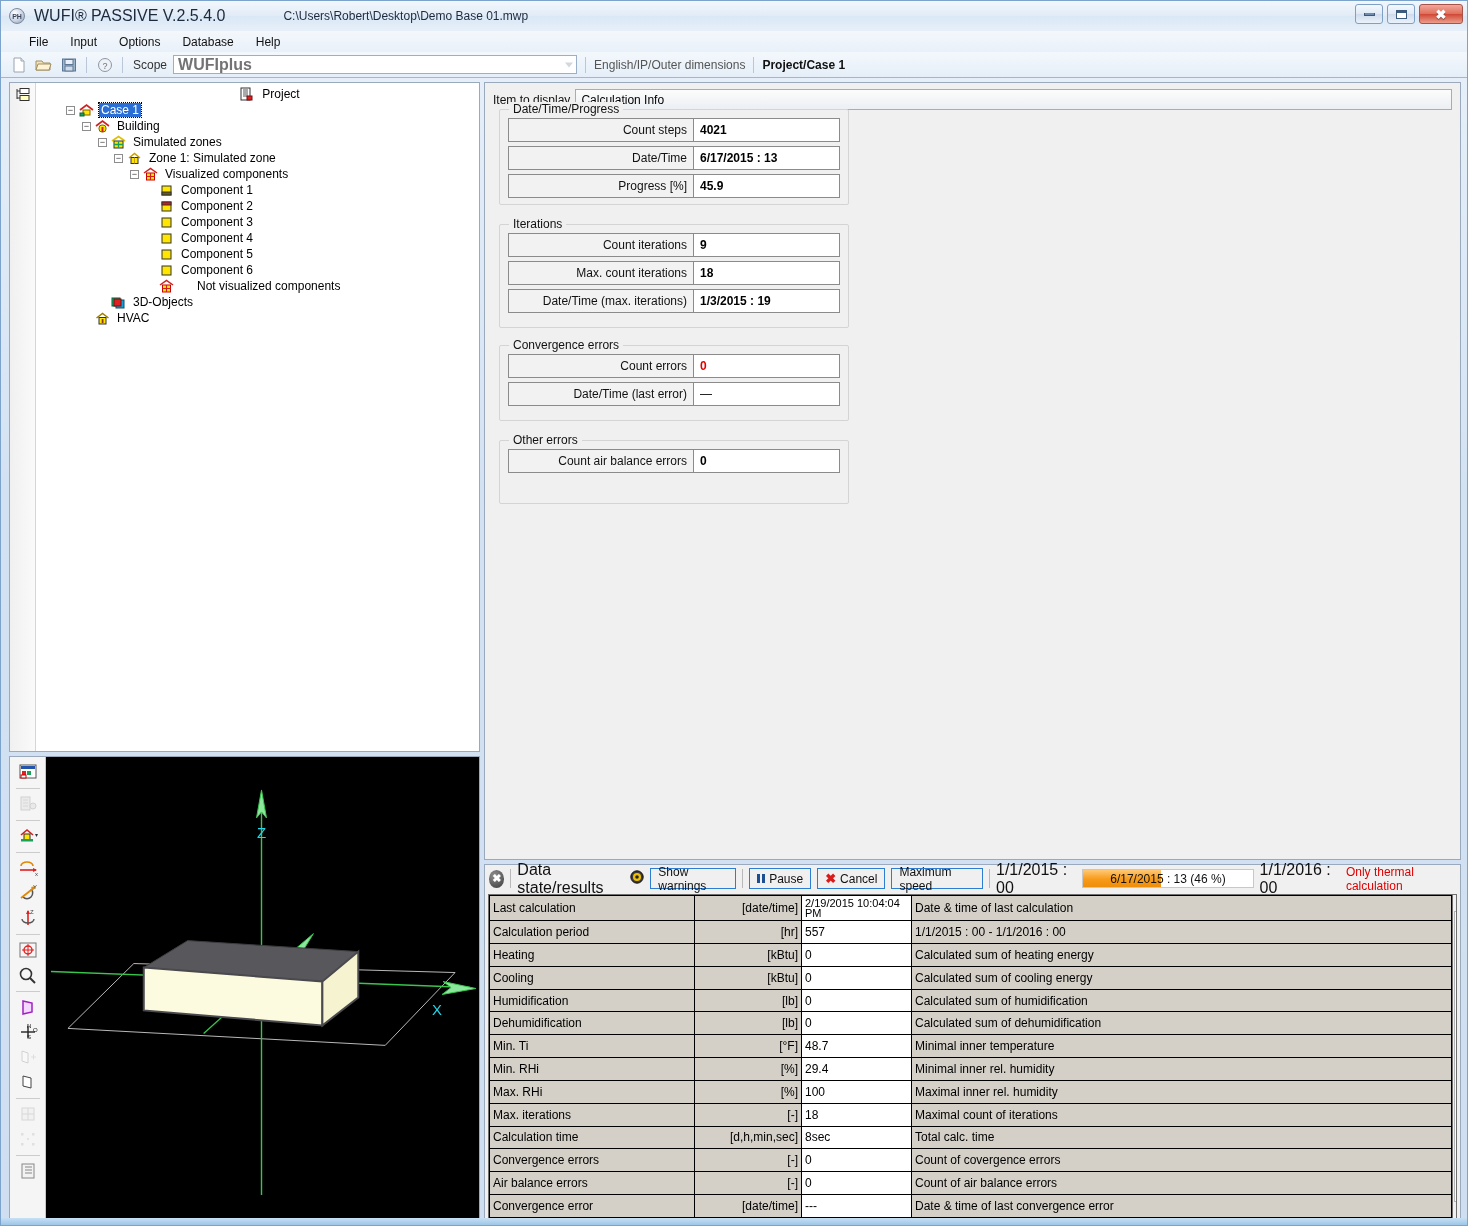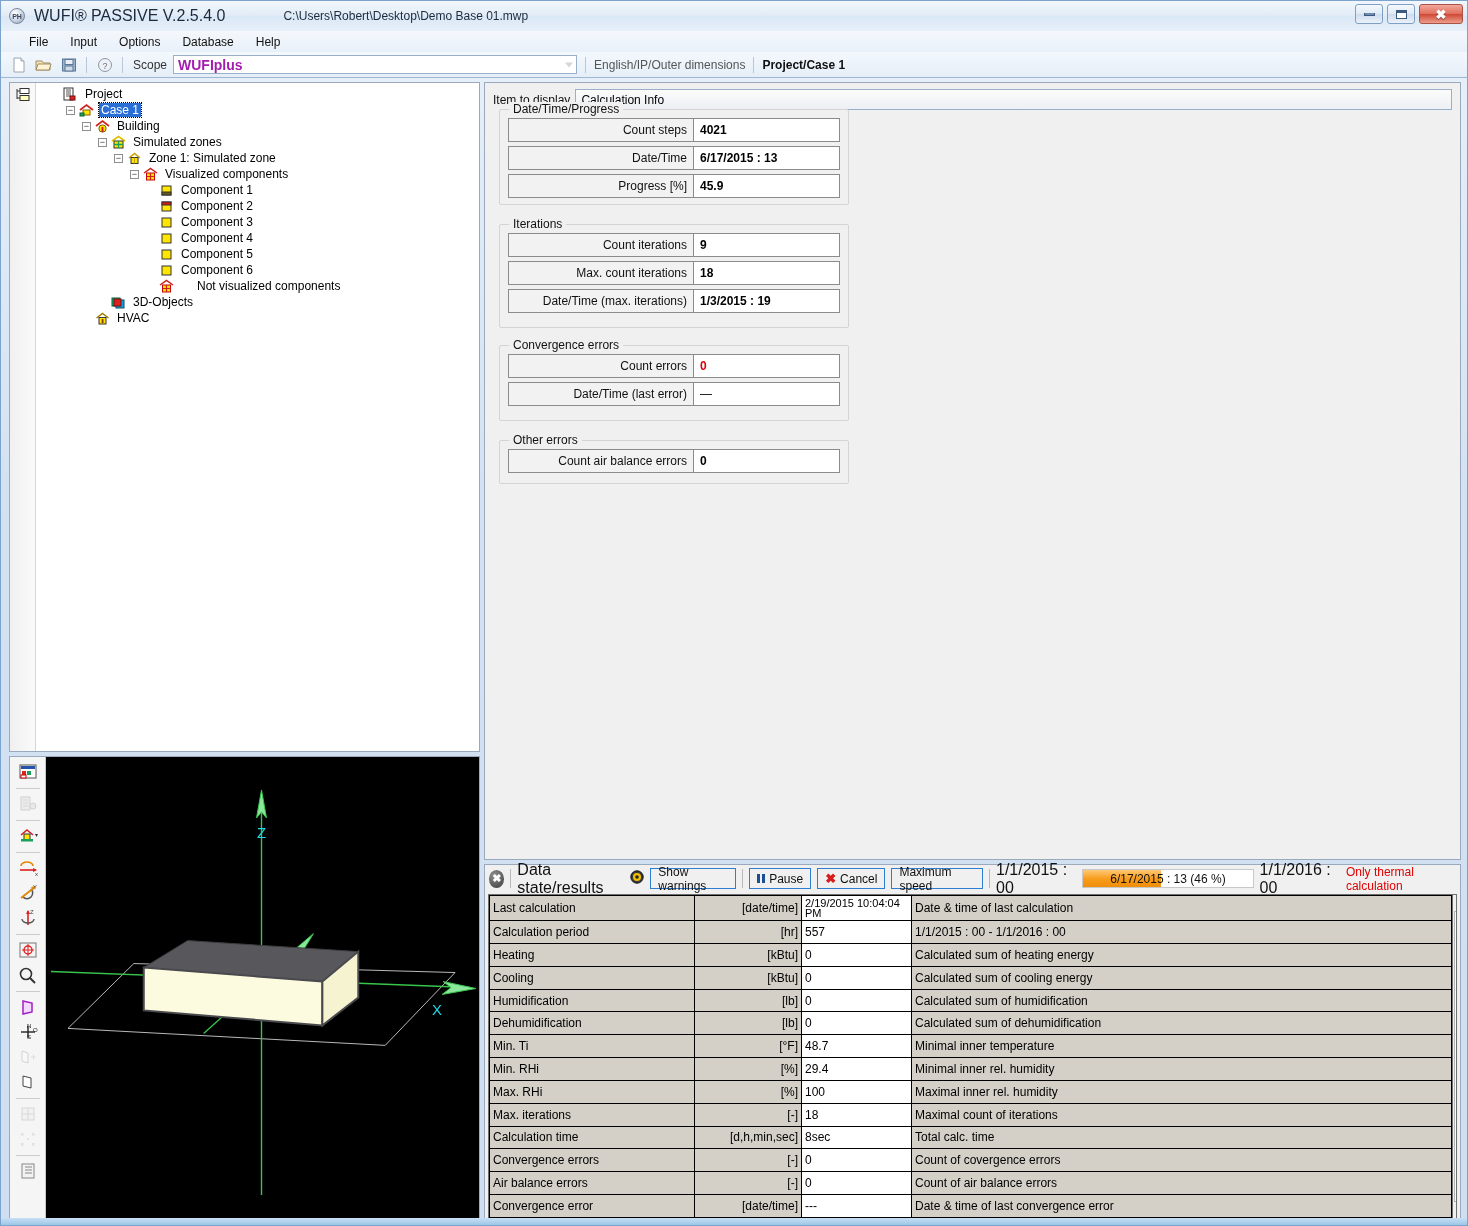--- a/index.html
+++ b/index.html
@@ -59,21 +59,21 @@
     height: 26px; display: flex; align-items: center; padding-left: 8px; gap: 6px;
     background: linear-gradient(180deg,#f3f8fc,#e5eef8);
     border-bottom: 1px solid #9fb8d2;
   }
   .tb-icon { width: 19px; height: 19px; display:flex;align-items:center;justify-content:center; }
   .sep { width:1px; height:16px; background:#b9c7d8; margin: 0 2px; }
   .scope-label { font-size: 12px; color:#333; margin-left:2px; }
   .combo {
     height: 19px; border: 1px solid #9ab0c8; background: #fff;
     display:flex; align-items:center; padding: 0 4px;
-    font-weight: bold; font-size: 14px; color:#a21caf; position:relative;
+    font-weight: bold; font-size: 16px; color:#737373; position:relative;
   }
   .combo .arrow {
     position:absolute; right:3px; top:50%; transform:translateY(-50%);
     border-left:4px solid transparent;border-right:4px solid transparent;border-top:5px solid #8a98a8;
   }
   .scope-combo { width: 404px; }
   .tb-text { font-size: 12px; color: #555; }
   .tb-text.bold { font-weight: bold; color:#111; }
   
   .body-area { position:absolute; left:0; right:0; top:79px; bottom:0; }
@@ -250,21 +250,21 @@
         <div class="tree-gutter">
           <span>
             <svg width="16" height="16" viewBox="0 0 16 16">
               <rect x="5" y="1.5" width="9" height="5" fill="#fff" stroke="#333"></rect>
               <rect x="5" y="8.5" width="9" height="5" fill="#ffffc0" stroke="#333"></rect>
               <path d="M2 2v10M2 4h3M2 11h3" stroke="#333" fill="none"></path>
             </svg>
           </span>
         </div>
         <div class="tree-body" id="tree-body">
-            <div class="tnode" style="padding-left: 14px;">
+            <div class="tnode" style="padding-left: 14px; justify-content: center;">
               <span class="nub"></span>
               <span class="ico"><svg width="17" height="15" viewBox="0 0 17 15">
                   <rect x="2" y="1" width="9" height="12" fill="#fff" stroke="#333"></rect>
                   <path d="M4 3h5M4 5h5M4 7h5M4 9h5" stroke="#555"></path>
                   <rect x="8" y="9" width="5" height="4" fill="#e02020" stroke="#701010"></rect>
                 </svg></span>
               <span class="lbl">Project</span>
             </div>
             <div class="tnode sel" style="padding-left: 30px;">
               <span class="exp">−</span>
@@ -578,21 +578,21 @@
                 <div class="frow">
                   <div class="fname">Count errors</div>
                   <div class="fval err">0</div>
                 </div>
                 <div class="frow">
                   <div class="fname">Date/Time (last error)</div>
                   <div class="fval plain">—</div>
                 </div>
               </div>
             </div>
-            <div class="group" style="left: 14px; width: 350px; top: 357px; height: 44px;">
+            <div class="group" style="left: 14px; width: 350px; top: 357px; height: 64px;">
               <div class="gtitle">Other errors</div>
               <div style="padding-top: 8px;">
                 <div class="frow">
                   <div class="fname">Count air balance errors</div>
                   <div class="fval">0</div>
                 </div>
               </div>
             </div>
           </div>
       </div>

